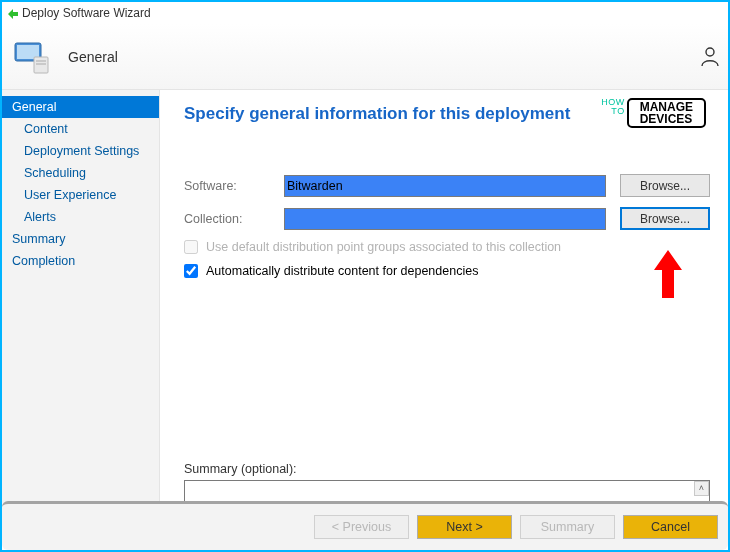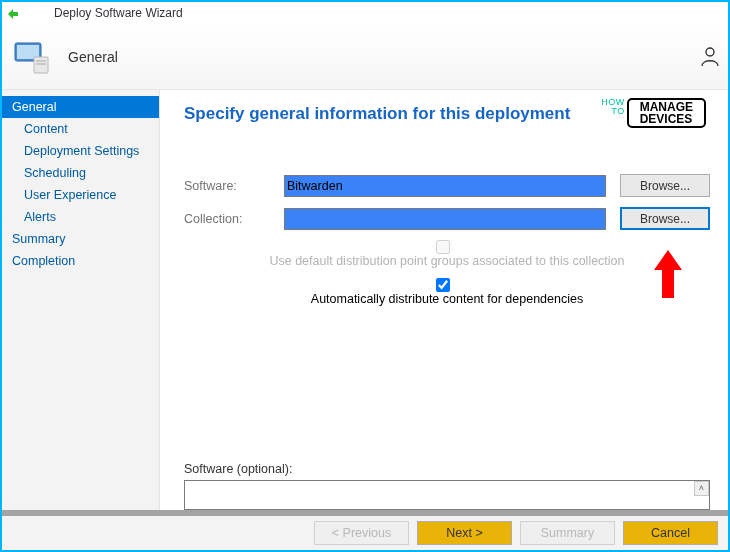--- a/index.html
+++ b/index.html
@@ -11,21 +11,20 @@
     position:relative;
     overflow:hidden;
   }
   .titlebar {
     height:22px;
     padding:2px 6px;
     font-size:12px;
     color:#333;
     display:flex;
     align-items:center;
-    gap:32px;
   }
   .titlebar .arrow-icon {
     width:10px; height:10px; margin-right:4px;
     display:inline-block;
   }
   .header {
     height:66px;
     background:linear-gradient(#ffffff,#f5f5f5);
     border-bottom:1px solid #e4e4e4;
     display:flex;
@@ -85,21 +84,21 @@
   .browse-btn {
     width:90px; height:23px;
     margin-left:14px;
     background:#e9e9e9;
     border:1px solid #adadad;
     font-size:12px;
     color:#333;
     cursor:default;
   }
   .browse-btn.highlight { border:1px solid #0078d7; box-shadow:0 0 0 1px #0078d7 inset; }
-  .check-row { display:flex; align-items:center; font-size:12.5px; margin-top:10px; margin-bottom:6px;flex-direction:column; }
+  .check-row { display:flex; align-items:center; font-size:12.5px; margin-top:10px; margin-bottom:6px; }
   .check-row.disabled { color:#b3b3b3; }
   .check-row input[type=checkbox] { margin:0 8px 0 0; width:14px; height:14px; }
   .comments-label { font-size:12.5px; color:#333; position:absolute; bottom:34px; left:24px;}
   .comments-box {
     position:absolute; left:24px; right:18px; bottom:0;
     height:30px;
     border:1px solid #7a7a7a;
     background:#fff;
     font-size:12.5px;
     padding:3px 5px;
@@ -107,28 +106,29 @@
   .comments-scroll-up {
     position:absolute; right:19px; bottom:14px;
     width:15px; height:15px;
     background:#f0f0f0;
     border:1px solid #c9c9c9;
     font-size:9px; text-align:center; line-height:13px; color:#666;
   }
   .footer {
     position:absolute;
     left:0; right:0; bottom:0;
-    height:40px;
+    height:49px;
     background:#f3f3f3;
-    border-top:6px solid #a3a3a3;
+    border-top:3px solid #a3a3a3;
     display:flex;
     justify-content:flex-end;
     align-items:center;
     padding-right:10px;
     gap:8px;
+    border-radius:6px;
   }
   .ftr-btn {
     width:95px; height:24px;
     background:#eab308;
     border:1px solid #adadad;
     font-size:12.5px;
     color:#333;
   }
   .ftr-btn.disabled { color:#b8b8b8; border-color:#d0d0d0; background:#efefef; }
   .red-arrow {
@@ -204,21 +204,21 @@
     <div class="check-row disabled">
       <input type="checkbox" disabled="" style="">
       <span>Use default distribution point groups associated to this collection</span>
     </div>
 
     <div class="check-row">
       <input type="checkbox" checked="" style="">
       <span>Automatically distribute content for dependencies</span>
     </div>
 
-    <span class="comments-label">Software (optional):</span>
+    <span class="comments-label">Summary (optional):</span>
     <div class="comments-box"></div>
     <div class="comments-scroll-up">˄</div>
   </div>
 </div>
 
 <div class="footer">
   <button class="ftr-btn disabled">&lt; Previous</button>
   <button class="ftr-btn">Next &gt;</button>
   <button class="ftr-btn disabled">Summary</button>
   <button class="ftr-btn">Cancel</button>

